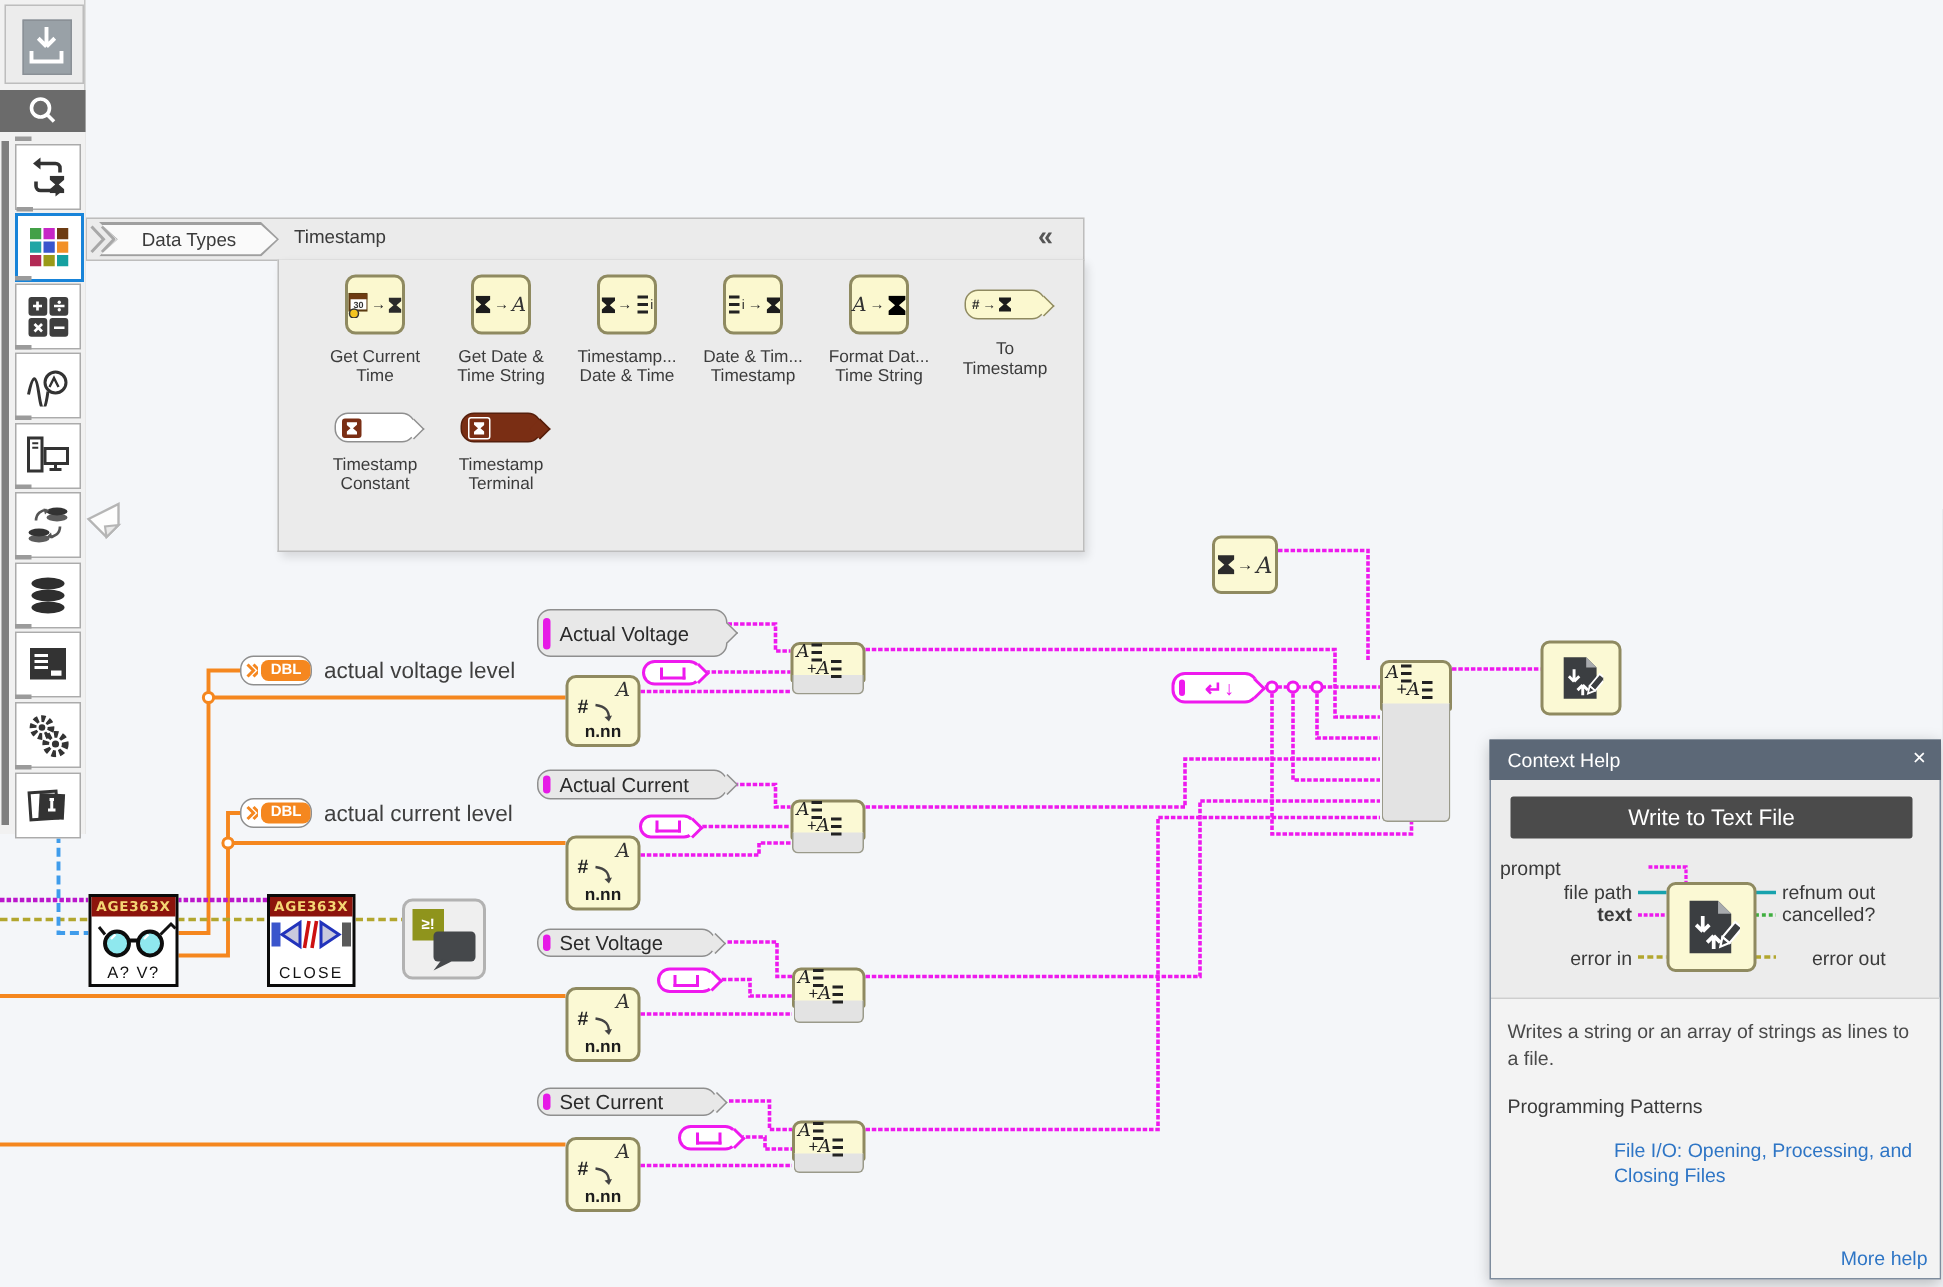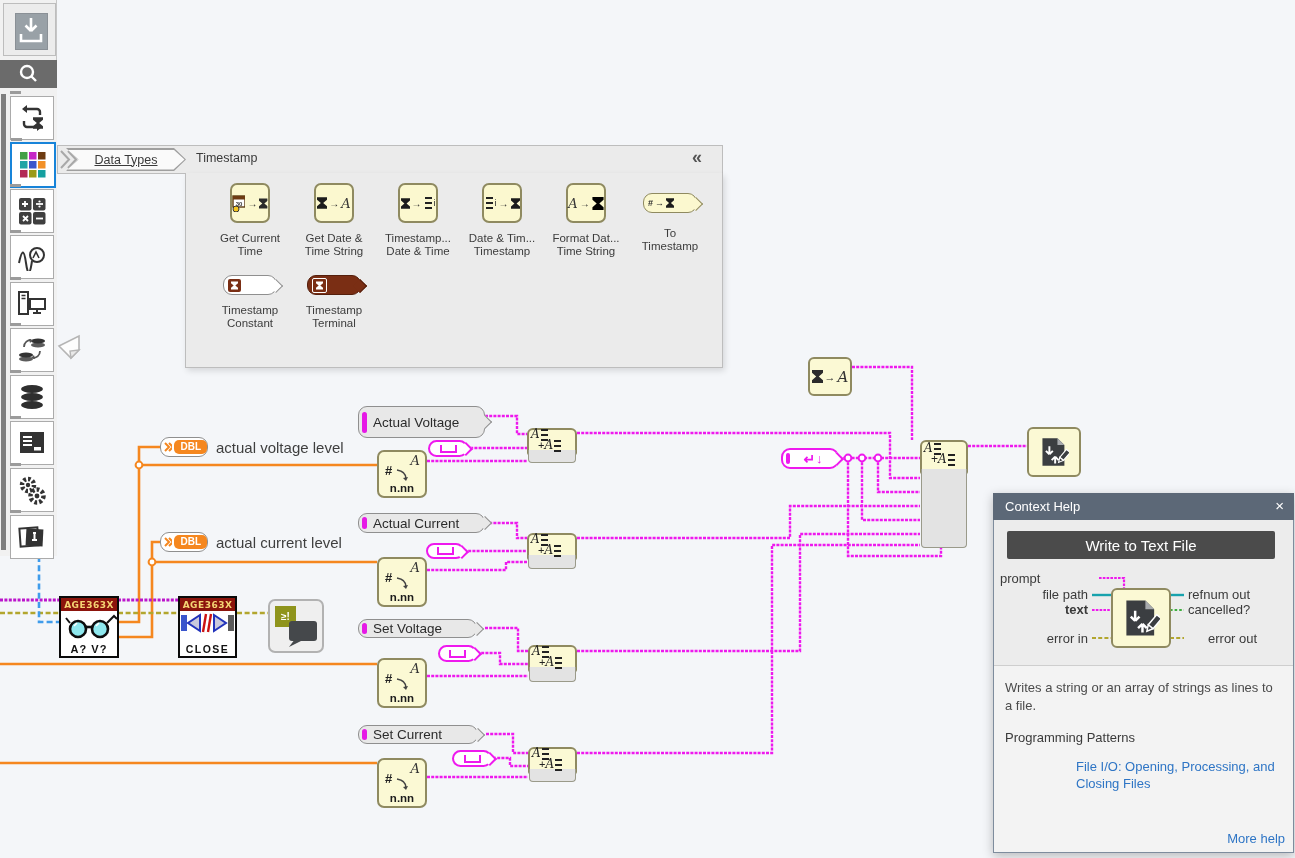--- a/index.html
+++ b/index.html
@@ -18,21 +18,21 @@
   .pal-item::before{content:"";position:absolute;left:-1px;top:-6px;width:11px;height:3px;background:#9b9b9b;}
   .pal-item.sel{border:2px solid #1884d9;}
   
   #pal-header{left:57px;top:145px;width:666px;height:29px;background:#ebebeb;border:1px solid #bdbdbd;}
   #pal-body{left:185px;top:173px;width:538px;height:195px;background:#ebebeb;border:1px solid #bdbdbd;border-top:none;
             box-shadow:2px 3px 6px rgba(0,0,0,.12);}
   .chev-out{position:absolute;background:#9f9f9f;
             clip-path:polygon(0 0,calc(100% - 12px) 0,100% 50%,calc(100% - 12px) 100%,0 100%,12px 50%);}
   .chev-in{position:absolute;left:1.5px;top:1.5px;right:1.5px;bottom:1.5px;background:#fafafa;
            clip-path:polygon(0 0,calc(100% - 11px) 0,100% 50%,calc(100% - 11px) 100%,0 100%,11px 50%);
-           display:flex;align-items:center;justify-content:center;font-size:12.5px;color:#3a3a3a;text-decoration:underline;}
+           display:flex;align-items:center;justify-content:center;font-size:12.5px;color:#3a3a3a;}
   .pslot{position:absolute;width:84px;text-align:center;}
   .pslot .ibox{margin:0 auto;width:36px;height:36px;background:#fbf8cf;border:2px solid #8f8a60;border-radius:7px;
                display:flex;align-items:center;justify-content:center;gap:2px;cursor:pointer;}
   .plabel{margin-top:9px;font-size:11.5px;line-height:13px;color:#3c3c3c;}
   .ts-pill{margin:0 auto;width:48px;height:18px;border-radius:9px;display:flex;align-items:center;
            padding-left:4px;gap:2px;position:relative;cursor:pointer;}
   .pill-point::after{content:"";position:absolute;right:-5px;top:50%;width:9px;height:9px;margin-top:-4.5px;
            transform:rotate(45deg);background:inherit;border-top:1.5px solid;border-right:1.5px solid;border-color:inherit;}
   
   .ynode{position:absolute;background:#fbf9d4;border:2px solid #8f8a60;border-radius:6px;box-sizing:border-box;cursor:pointer;}
@@ -58,21 +58,21 @@
   .cat .cy{position:absolute;left:0;right:0;top:0;background:#fbf9d4;border:2px solid #8f8a60;border-radius:6px 6px 2px 2px;}
   .cat .cg{position:absolute;left:1px;right:1px;bottom:0;background:#e3e3e3;border:1.5px solid #9a9a8a;border-top:none;border-radius:0 0 4px 4px;}
   .cglyph{position:absolute;left:4px;top:1px;line-height:10px;font-size:11px;color:#222;}
   .cglyph .r2{display:block;margin-left:7px;margin-top:-1px;}
   .cglyph i{font-family:"DejaVu Serif",serif;font-size:12px;}
   .bars{display:inline-block;width:7px;height:8px;margin-left:1px;border-top:2px solid #222;border-bottom:2px solid #222;
         background:linear-gradient(#222,#222) center/100% 2px no-repeat;vertical-align:middle;}
   .inode{position:absolute;background:#fff;border:2px solid #0a0a0a;box-sizing:border-box;cursor:pointer;}
   .inode .ban{height:13px;background:#8c140c;color:#f4d574;font-weight:bold;font-size:9px;letter-spacing:.5px;
         display:flex;align-items:center;justify-content:center;font-family:"DejaVu Sans",sans-serif;}
-  .inode .cap{position:absolute;left:0;right:0;bottom:1px;text-align:center;font-weight:bold;color:#111;}
+  .inode .cap{position:absolute;left:0;right:0;bottom:1px;text-align:center;font-weight:normal;color:#111;}
   .ehelp{position:absolute;background:#efefef;border:2px solid #b2b2b2;border-radius:7px;cursor:pointer;}
   
   #chwin{left:993px;top:493px;width:301px;height:360px;background:#ececec;border:1px solid #7e8c9d;
          box-shadow:0 3px 10px rgba(0,0,0,.25);}
   #chtitle{left:993px;top:493px;width:301px;height:27px;background:#5c6877;color:#fff;font-size:13px;
          display:flex;align-items:center;padding-left:12px;box-sizing:border-box;}
   #chx{position:absolute;right:10px;top:4px;font-size:15px;color:#fff;cursor:pointer;}
   #chbtn{left:1007px;top:531px;width:268px;height:28px;background:#4b4b4b;border-radius:2px;color:#fff;
          font-size:15px;display:flex;align-items:center;justify-content:center;cursor:pointer;}
   .chlab{position:absolute;font-size:13px;color:#3a3a3a;}

